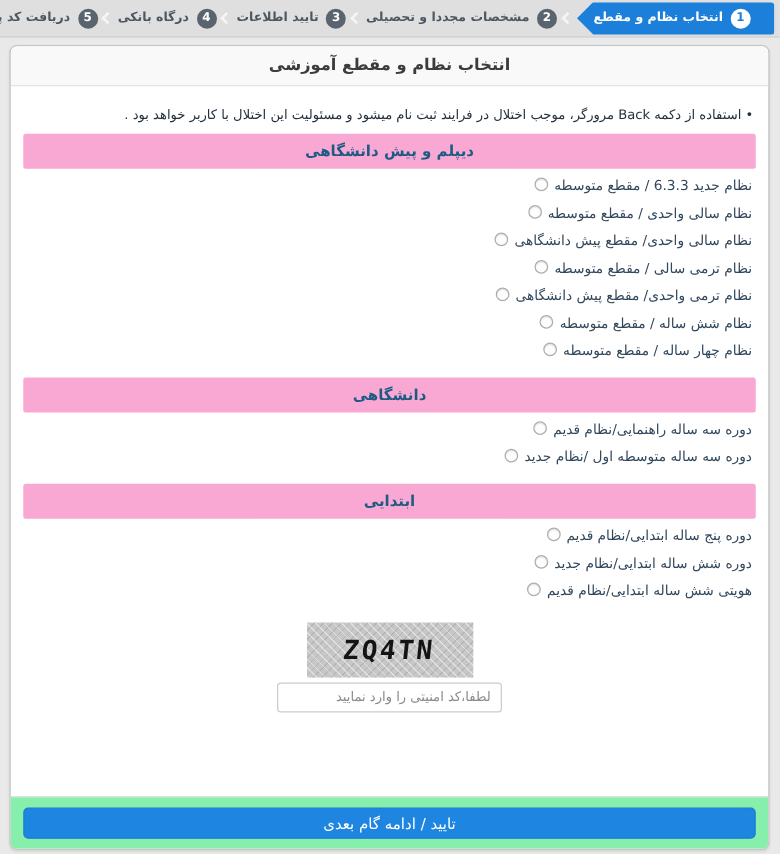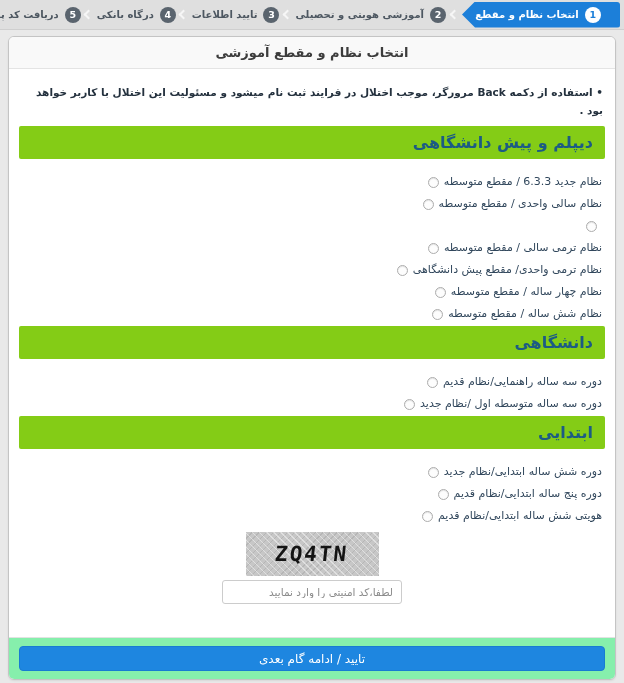--- a/index.html
+++ b/index.html
@@ -38,29 +38,29 @@
     margin:6px 8px 0; height:644px; background:#fff;
     border:1px solid #c4c4c4; border-radius:6px;
     display:flex; flex-direction:column; overflow:hidden;
     box-shadow:0 1px 2px rgba(0,0,0,.08);
   }
   .card-title {
     background:#f9f9f9; border-bottom:1px solid #e4e4e4; text-align:center;
     font-size:13px; font-weight:bold; color:#3c3c3c; padding:8px 0; flex:none;
   }
   .content { flex:1; padding:14px 10px 0; overflow:hidden; }
-  .warn { margin:0 2px 6px; font-size:10.5px; font-weight:bold; line-height:1.75; }
+  .warn { margin:0 2px 6px; font-size:10.5px; font-weight:normal; line-height:1.75; }
   .w1 { color:#24313e; }
   .w2 { color:#c6100f; margin-bottom:12px; }
   .secbar {
-    background:#84cc16; color:#1c5b84; font-weight:bold; font-size:16px;
-    padding:7px 12px; border-radius:2px; margin:6px 0 7px;
+    background:#f9a8d4; color:#1c5b84; font-weight:bold; font-size:12px;
+    padding:7px 12px; border-radius:2px; margin:6px 0 7px;text-align:center;
   }
   .opt {
-    display:flex; align-items:flex-end; justify-content:flex-start;
+    display:flex; align-items:flex-start; justify-content:flex-start;
     height:22px; font-size:11px; color:#31475c; padding:0 3px; cursor:pointer;
   }
   .opt .radio {
     width:11px; height:11px; border:1px solid #adadad; border-radius:50%;
     background:#fdfdfd; margin:0 5px; flex:none;
     box-shadow: inset 0 1px 1px rgba(0,0,0,.1);
   }
   
   .captcha-box {
     width:133px; height:44px; margin:10px auto 4px;
@@ -95,21 +95,21 @@
 <div class="stepper" id="stepper">
     <div class="step active">
       <span class="num">1</span>
       <span class="lbl">انتخاب نظام و مقطع</span>
     </div>
     <span class="sep">
       <i></i>
     </span>
     <div class="step">
       <span class="num">2</span>
-      <span class="lbl">آموزشی هویتی و تحصیلی</span>
+      <span class="lbl">مشخصات مجددا و تحصیلی</span>
     </div>
     <span class="sep">
       <i></i>
     </span>
     <div class="step">
       <span class="num">3</span>
       <span class="lbl">تایید اطلاعات</span>
     </div>
     <span class="sep">
       <i></i>
@@ -137,54 +137,55 @@
         <div class="secbar">دیپلم و پیش دانشگاهی</div>
         <label class="opt">
           <span class="opt-lbl">نظام جدید 6.3.3 / مقطع متوسطه</span>
           <span class="radio"></span>
         </label>
         <label class="opt">
           <span class="opt-lbl">نظام سالی واحدی / مقطع متوسطه</span>
           <span class="radio"></span>
         </label>
         <label class="opt">
+          <span class="opt-lbl">نظام سالی واحدی/ مقطع پیش دانشگاهی</span>
           <span class="radio"></span>
         </label>
         <label class="opt">
           <span class="opt-lbl">نظام ترمی سالی / مقطع متوسطه</span>
           <span class="radio"></span>
         </label>
         <label class="opt">
           <span class="opt-lbl">نظام ترمی واحدی/ مقطع پیش دانشگاهی</span>
           <span class="radio"></span>
         </label>
         <label class="opt">
+          <span class="opt-lbl">نظام شش ساله / مقطع متوسطه</span>
+          <span class="radio"></span>
+        </label>
+        <label class="opt">
           <span class="opt-lbl">نظام چهار ساله / مقطع متوسطه</span>
           <span class="radio"></span>
         </label>
-        <label class="opt">
-          <span class="opt-lbl">نظام شش ساله / مقطع متوسطه</span>
-          <span class="radio"></span>
-        </label>
         <div class="secbar">دانشگاهی</div>
         <label class="opt">
           <span class="opt-lbl">دوره سه ساله راهنمایی/نظام قدیم</span>
           <span class="radio"></span>
         </label>
         <label class="opt">
           <span class="opt-lbl">دوره سه ساله متوسطه اول /نظام جدید</span>
           <span class="radio"></span>
         </label>
         <div class="secbar">ابتدایی</div>
         <label class="opt">
+          <span class="opt-lbl">دوره پنج ساله ابتدایی/نظام قدیم</span>
+          <span class="radio"></span>
+        </label>
+        <label class="opt">
           <span class="opt-lbl">دوره شش ساله ابتدایی/نظام جدید</span>
-          <span class="radio"></span>
-        </label>
-        <label class="opt">
-          <span class="opt-lbl">دوره پنج ساله ابتدایی/نظام قدیم</span>
           <span class="radio"></span>
         </label>
         <label class="opt">
           <span class="opt-lbl">هویتی شش ساله ابتدایی/نظام قدیم</span>
           <span class="radio"></span>
         </label>
       </div>
 
     <div class="captcha-box">
       <span class="captcha-code">ZQ4TN</span>

